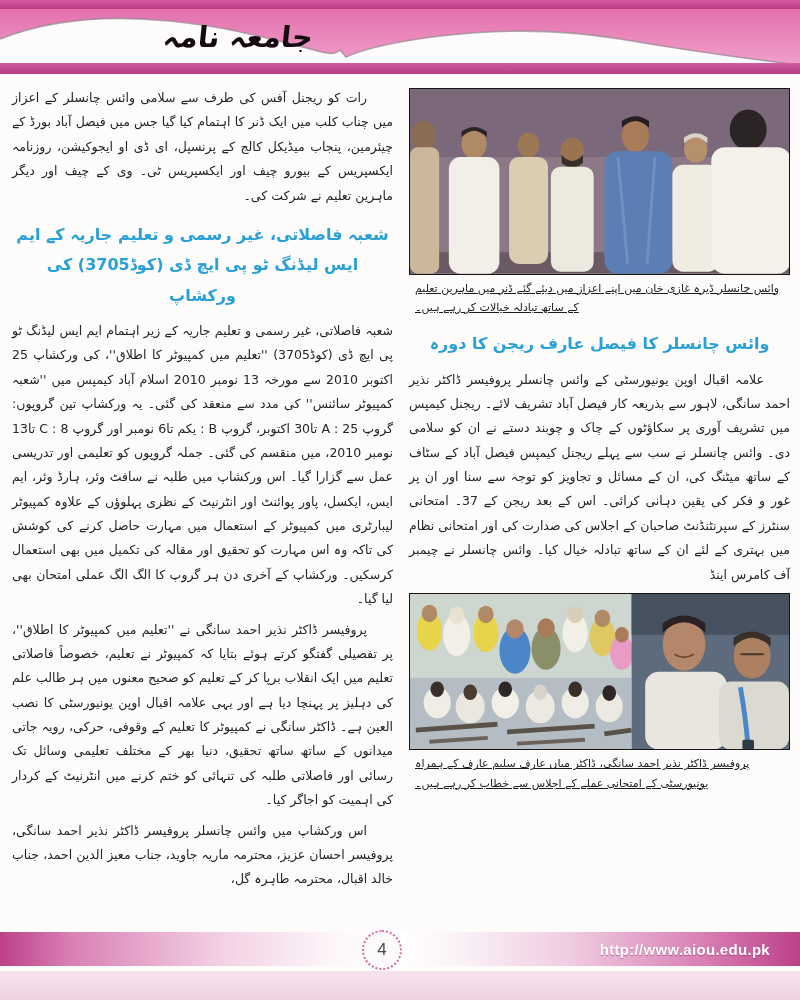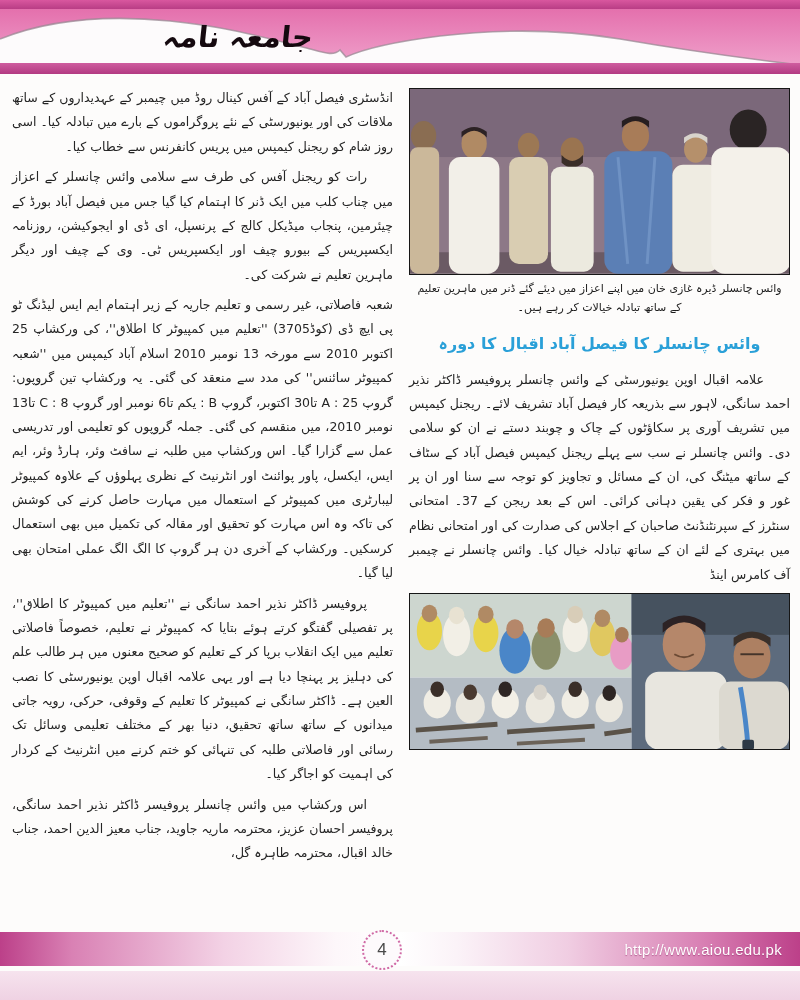--- a/index.html
+++ b/index.html
@@ -19,35 +19,35 @@
     transform:skewX(-6deg);letter-spacing:-1px;white-space:nowrap;}
 
   
   .content{position:absolute;top:74px;bottom:70px;left:0;right:0;
     padding:12px 10px 0 12px;display:flex;gap:16px;direction:rtl;overflow:hidden;}
   .col{flex:1 1 0;direction:rtl;}
   .para{font-size:12.5px;line-height:1.95;text-align:justify;color:#252525;margin:0 0 6px 0;}
   .indent{text-indent:26px;}
   .heading{color:#2aa0d8;font-weight:bold;font-size:16px;line-height:1.9;
     text-align:center;margin:12px 4px 8px 4px;}
-  .caption{font-size:11px;line-height:1.75;text-align:center;color:#1c1c1c;margin:4px 6px 10px 6px;}
+  .caption{font-size:11px;line-height:1.75;text-align:left;color:#1c1c1c;margin:4px 6px 10px 6px;text-decoration:underline;}
   .photo-frame{border:1px solid #161616;background:#fff;margin:2px 0 2px 0;}
   .photo-frame svg{display:block;width:100%;}
 
   
   .footer{position:absolute;left:0;right:0;bottom:0;height:70px;}
   .footer-band{position:absolute;top:2px;left:0;right:0;height:34px;
     background:linear-gradient(90deg,#bc4089 0%,#d981b4 9%,#f3d2e5 28%,#fdf7fa 42%,
       #ffffff 50%,#fbf3f8 57%,#f0cde2 71%,#d87fb3 88%,#bc4089 100%);}
   .page-badge{position:absolute;left:362px;top:-2px;width:36px;height:36px;
     border:2px dotted #d06aa6;border-radius:50%;background:#fdfafc;
     display:flex;align-items:center;justify-content:center;
     font-size:17px;color:#4a4a4a;font-family:"Liberation Sans",sans-serif;}
-  .footer-url{position:absolute;right:18px;top:50%;transform:translateY(-50%);
-    color:#ffffff;font-weight:normal;font-size:15px;
+  .footer-url{position:absolute;right:30px;top:50%;transform:translateY(-50%);
+    color:#ffffff;font-weight:bold;font-size:15px;
     font-family:"Liberation Sans",sans-serif;letter-spacing:.3px;
     text-shadow:0 1px 1px rgba(140,40,100,.55);}
   .footer-strip{position:absolute;top:41px;left:0;right:0;bottom:0;
     background:linear-gradient(180deg,#f6e3ee,#efd2e3);}
 </style>
 </head>
 <body>
 
 <div class="page">
 
@@ -105,21 +105,21 @@
             <path d="M282,56 q12,-12 24,0 l0,-6 q-12,-9 -24,0 z" fill="#d8d4cc"></path>
           <rect x="270" y="78" width="48" height="110" rx="11" fill="#efece2"></rect>
 
           <ellipse cx="348" cy="42" rx="19" ry="21" fill="#2a2424"></ellipse>
           <rect x="310" y="60" width="82" height="130" rx="14" fill="#f4f1ea"></rect>
         </svg>
       </div>
       <div class="caption">وائس چانسلر ڈیرہ غازی خان میں اپنے اعزاز میں دیئے گئے ڈنر میں ماہرین تعلیم کے ساتھ تبادلہ خیالات کر رہے ہیں۔</div>
 
 
-      <div class="heading">وائس چانسلر کا فیصل آباد اقبال کا دورہ</div>
+      <div class="heading">وائس چانسلر کا فیصل عارف ریجن کا دورہ</div>
 
       <p class="para indent">علامہ اقبال اوپن یونیورسٹی کے وائس چانسلر پروفیسر ڈاکٹر نذیر احمد سانگی، لاہور سے بذریعہ کار فیصل آباد تشریف لائے۔ ریجنل کیمپس میں تشریف آوری پر سکاؤٹوں کے چاک و چوبند دستے نے ان کو سلامی دی۔ وائس چانسلر نے سب سے پہلے ریجنل کیمپس فیصل آباد کے سٹاف کے ساتھ میٹنگ کی، ان کے مسائل و تجاویز کو توجہ سے سنا اور ان پر غور و فکر کی یقین دہانی کرائی۔ اس کے بعد ریجن کے 37۔ امتحانی سنٹرز کے سپرنٹنڈنٹ صاحبان کے اجلاس کی صدارت کی اور امتحانی نظام میں بہتری کے لئے ان کے ساتھ تبادلہ خیال کیا۔ وائس چانسلر نے چیمبر آف کامرس اینڈ</p>
 
       <div class="photo-frame">
         <svg viewBox="0 0 390 160" preserveAspectRatio="none">
 
           <rect x="0" y="0" width="228" height="86" fill="#cdd6cf"></rect>
           <g>
             <ellipse cx="20" cy="38" rx="13" ry="20" fill="#e8d44a"></ellipse>
               <ellipse cx="20" cy="20" rx="8" ry="9" fill="#b08a64"></ellipse>
@@ -164,25 +164,26 @@
           <path d="M272,62 q10,6 20,0" stroke="#6b4a34" stroke-width="2" fill="none"></path>
           <rect x="242" y="80" width="84" height="80" rx="14" fill="#e8e6df"></rect>
           <ellipse cx="352" cy="64" rx="19" ry="23" fill="#ad8062"></ellipse>
           <path d="M333,54 q19,-18 38,0 l0,-9 q-19,-13 -38,0 z" fill="#3a302a"></path>
           <path d="M340,62 l24,0" stroke="#44342a" stroke-width="2"></path>
           <rect x="318" y="90" width="72" height="70" rx="12" fill="#dcd9d0"></rect>
           <path d="M340,96 q6,34 8,64" stroke="#4a86c8" stroke-width="5" fill="none"></path>
           <rect x="342" y="150" width="12" height="10" rx="2" fill="#2e3a46"></rect>
         </svg>
       </div>
+      <div class="caption">پروفیسر ڈاکٹر نذیر احمد سانگی، ڈاکٹر میاں عارف سلیم عارف کے ہمراہ یونیورسٹی کے امتحانی عملے کے اجلاس سے خطاب کر رہے ہیں۔</div>
     </div>
 
     <div class="col">
-      <p class="para">انڈسٹری فیصل آباد کے آفس کینال روڈ میں چیمبر کے عہدیداروں کے ساتھ ملاقات کی اور یونیورسٹی کے نئے پروگراموں کے بارے میں تبادلہ کیا۔ اسی روز شام کو ریجنل کیمپس میں پریس کانفرنس سے خطاب کیا۔</p>
       <p class="para indent">رات کو ریجنل آفس کی طرف سے سلامی وائس چانسلر کے اعزاز میں چناب کلب میں ایک ڈنر کا اہتمام کیا گیا جس میں فیصل آباد بورڈ کے چیئرمین، پنجاب میڈیکل کالج کے پرنسپل، ای ڈی او ایجوکیشن، روزنامہ ایکسپریس کے بیورو چیف اور ایکسپریس ٹی۔ وی کے چیف اور دیگر ماہرین تعلیم نے شرکت کی۔</p>
+      <div class="heading">شعبہ فاصلاتی، غیر رسمی و تعلیم جاریہ کے ایم ایس لیڈنگ ٹو پی ایچ ڈی (کوڈ3705) کی ورکشاپ</div>
       <p class="para">شعبہ فاصلاتی، غیر رسمی و تعلیم جاریہ کے زیر اہتمام ایم ایس لیڈنگ ٹو پی ایچ ڈی (کوڈ3705) ''تعلیم میں کمپیوٹر کا اطلاق''، کی ورکشاپ 25 اکتوبر 2010 سے مورخہ 13 نومبر 2010 اسلام آباد کیمپس میں ''شعبہ کمپیوٹر سائنس'' کی مدد سے منعقد کی گئی۔ یہ ورکشاپ تین گروپوں: گروپ A : 25 تا30 اکتوبر، گروپ B : یکم تا6 نومبر اور گروپ C : 8 تا13 نومبر 2010، میں منقسم کی گئی۔ جملہ گروپوں کو تعلیمی اور تدریسی عمل سے گزارا گیا۔ اس ورکشاپ میں طلبہ نے سافٹ وئر، ہارڈ وئر، ایم ایس، ایکسل، پاور پوائنٹ اور انٹرنیٹ کے نظری پہلوؤں کے علاوہ کمپیوٹر لیبارٹری میں کمپیوٹر کے استعمال میں مہارت حاصل کرنے کی کوشش کی تاکہ وہ اس مہارت کو تحقیق اور مقالہ کی تکمیل میں بھی استعمال کرسکیں۔ ورکشاپ کے آخری دن ہر گروپ کا الگ الگ عملی امتحان بھی لیا گیا۔</p>
       <p class="para indent">پروفیسر ڈاکٹر نذیر احمد سانگی نے ''تعلیم میں کمپیوٹر کا اطلاق''، پر تفصیلی گفتگو کرتے ہوئے بتایا کہ کمپیوٹر نے تعلیم، خصوصاً فاصلاتی تعلیم میں ایک انقلاب برپا کر کے تعلیم کو صحیح معنوں میں ہر طالب علم کی دہلیز پر پہنچا دیا ہے اور یہی علامہ اقبال اوپن یونیورسٹی کا نصب العین ہے۔ ڈاکٹر سانگی نے کمپیوٹر کا تعلیم کے وقوفی، حرکی، رویہ جاتی میدانوں کے ساتھ ساتھ تحقیق، دنیا بھر کے مختلف تعلیمی وسائل تک رسائی اور فاصلاتی طلبہ کی تنہائی کو ختم کرنے میں انٹرنیٹ کے کردار کی اہمیت کو اجاگر کیا۔</p>
       <p class="para indent">اس ورکشاپ میں وائس چانسلر پروفیسر ڈاکٹر نذیر احمد سانگی، پروفیسر احسان عزیز، محترمہ ماریہ جاوید، جناب معیز الدین احمد، جناب خالد اقبال، محترمہ طاہرہ گل،</p>
     </div>
 
   </div>
 
   <div class="footer">
     <div class="footer-band">
       <div class="page-badge">4</div>

